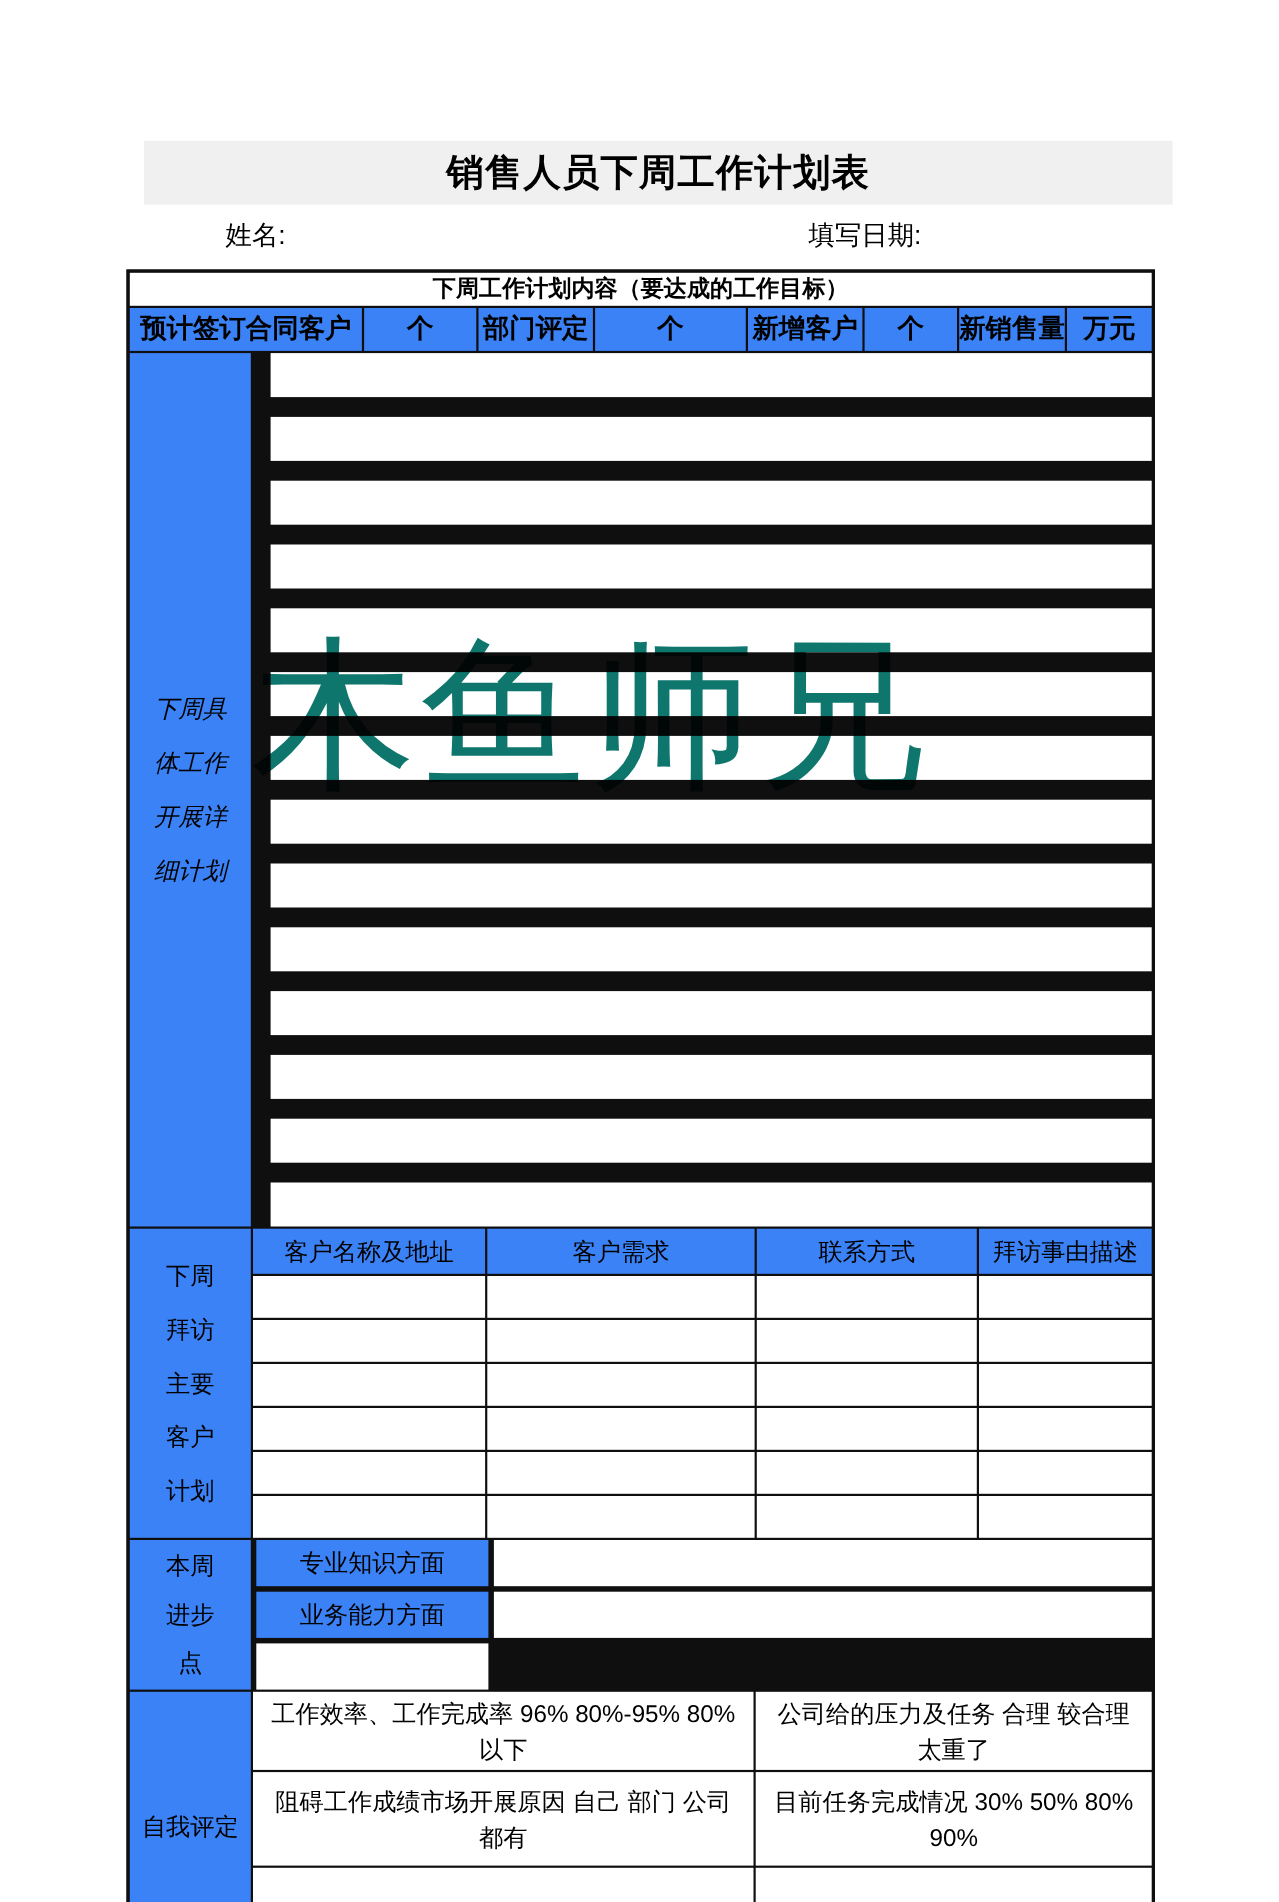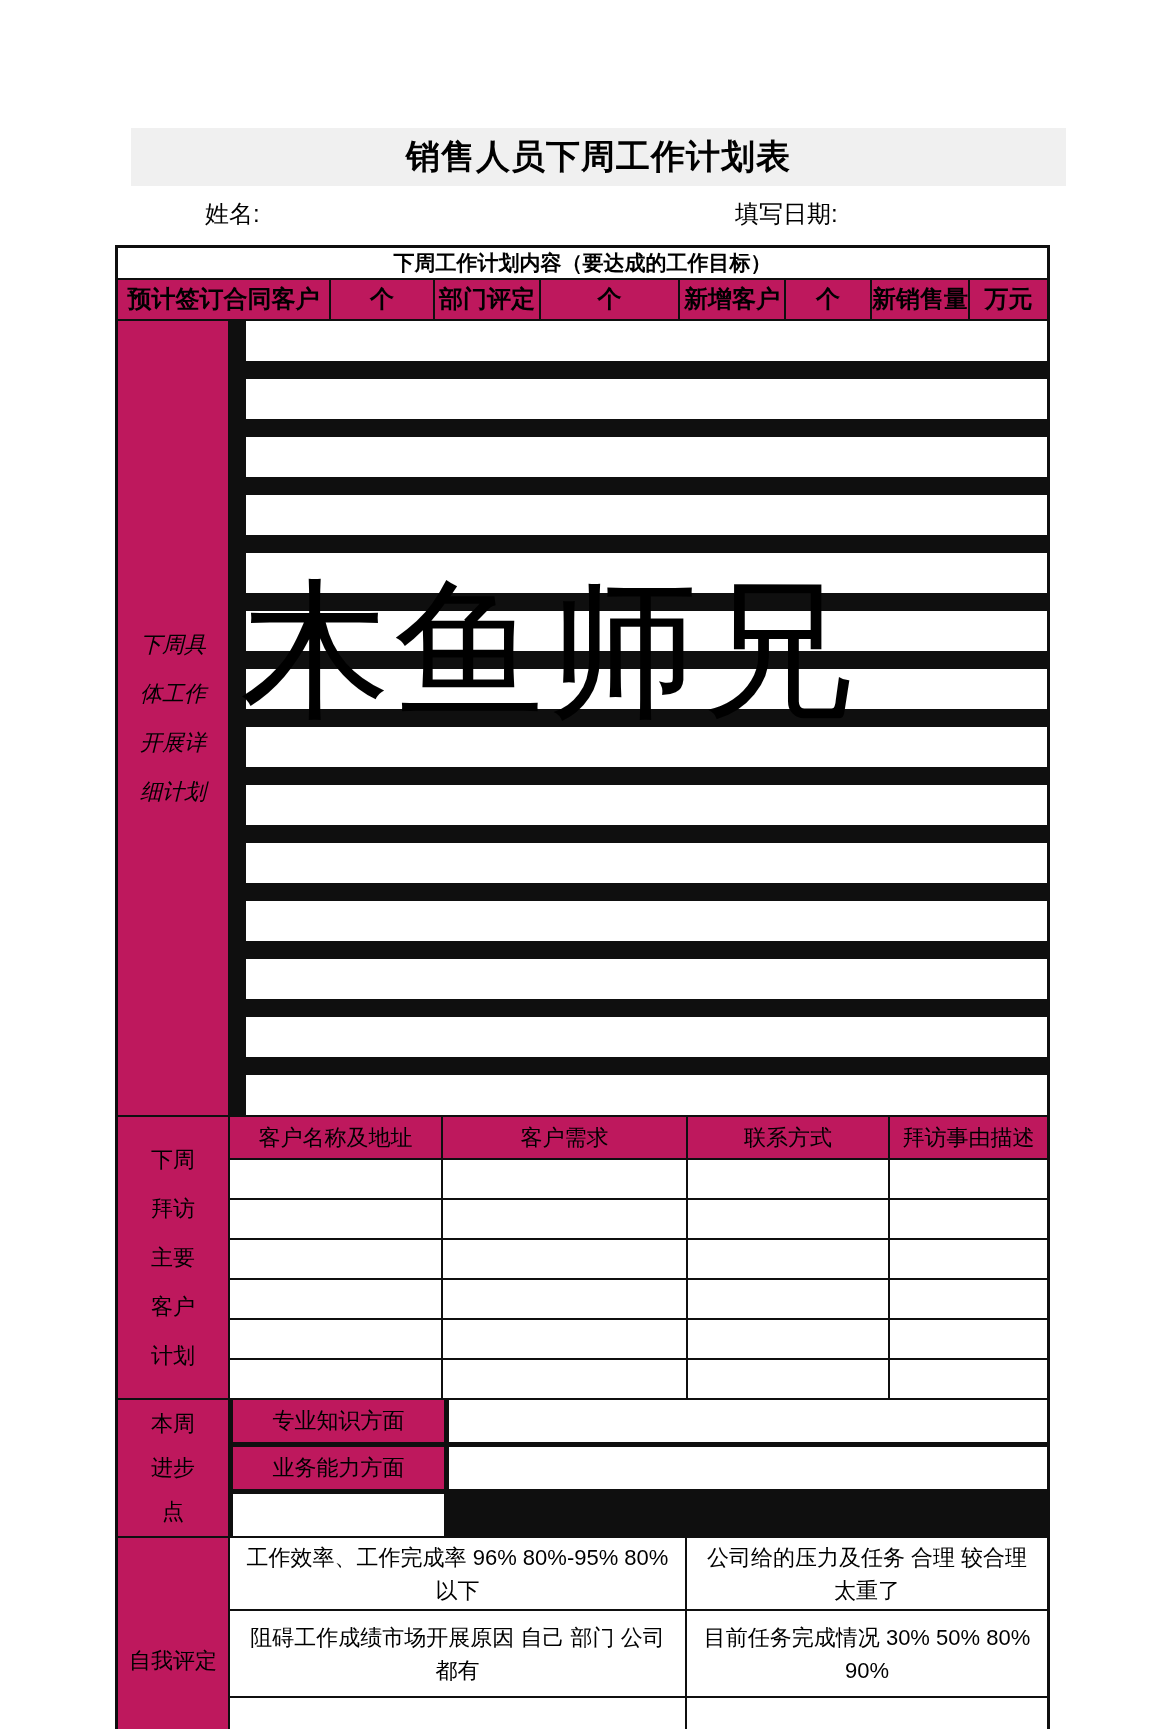--- a/index.html
+++ b/index.html
@@ -26,21 +26,21 @@
   .plan-table{
     position:absolute;left:115px;top:245px;width:929px;
     border:3px solid #0f0f0f;background:#0f0f0f;
     display:flex;flex-direction:column;gap:2px;
   }
   .sec{background:transparent;}
   .c{
     background:#ffffff;display:flex;align-items:center;justify-content:center;
     text-align:center;font-size:22px;line-height:1.35;overflow:hidden;
   }
-  .g{background:#be185d;}
+  .g{background:#3b82f6;}
   .pre{white-space:pre-line;}
 
   .rowA{display:grid;grid-template-columns:1fr;grid-template-rows:30px;gap:2px;}
   .rowA .c{font-size:21px;font-weight:700;}
 
   .rowB{display:grid;grid-template-columns:211px 102px 104px 137px 104px 84px 96px 1fr;grid-template-rows:39px;gap:2px;}
   .rowB .c{font-size:24px;font-weight:700;}
 
   .sec1{display:grid;grid-template-columns:110px 1fr;grid-template-rows:repeat(14,40px);gap:18px;font-style:italic;}
   .sec1 .lbl{grid-row:1 / span 14;line-height:49px;}
@@ -52,22 +52,22 @@
   .prog .lbl{grid-row:1 / span 3;line-height:44px;}
 
   .selfeval{display:grid;grid-template-columns:110px 455px 1fr;grid-template-rows:71px 85px 86px;gap:2px;}
   .selfeval .lbl{grid-row:1 / span 3;}
   .selfeval .txt{padding:15px 14px;line-height:1.5;}
 
   .footrow{display:grid;grid-template-columns:215px 210px 248px 1fr;grid-template-rows:42px;gap:16px;}
 
   
   .watermark{
-    position:absolute;left:240px;top:552px;width:600px;height:170px;
-    font-size:150px;font-weight:400;color:#000000;letter-spacing:4px;
+    position:absolute;left:228px;top:552px;width:600px;height:170px;
+    font-size:150px;font-weight:400;color:#0f766e;letter-spacing:4px;
     white-space:nowrap;pointer-events:none;mix-blend-mode:multiply;z-index:5;
   }
 </style>
 </head>
 <body>
 
 <div class="title-band">
   <h1>销售人员下周工作计划表</h1>
 </div>
 

